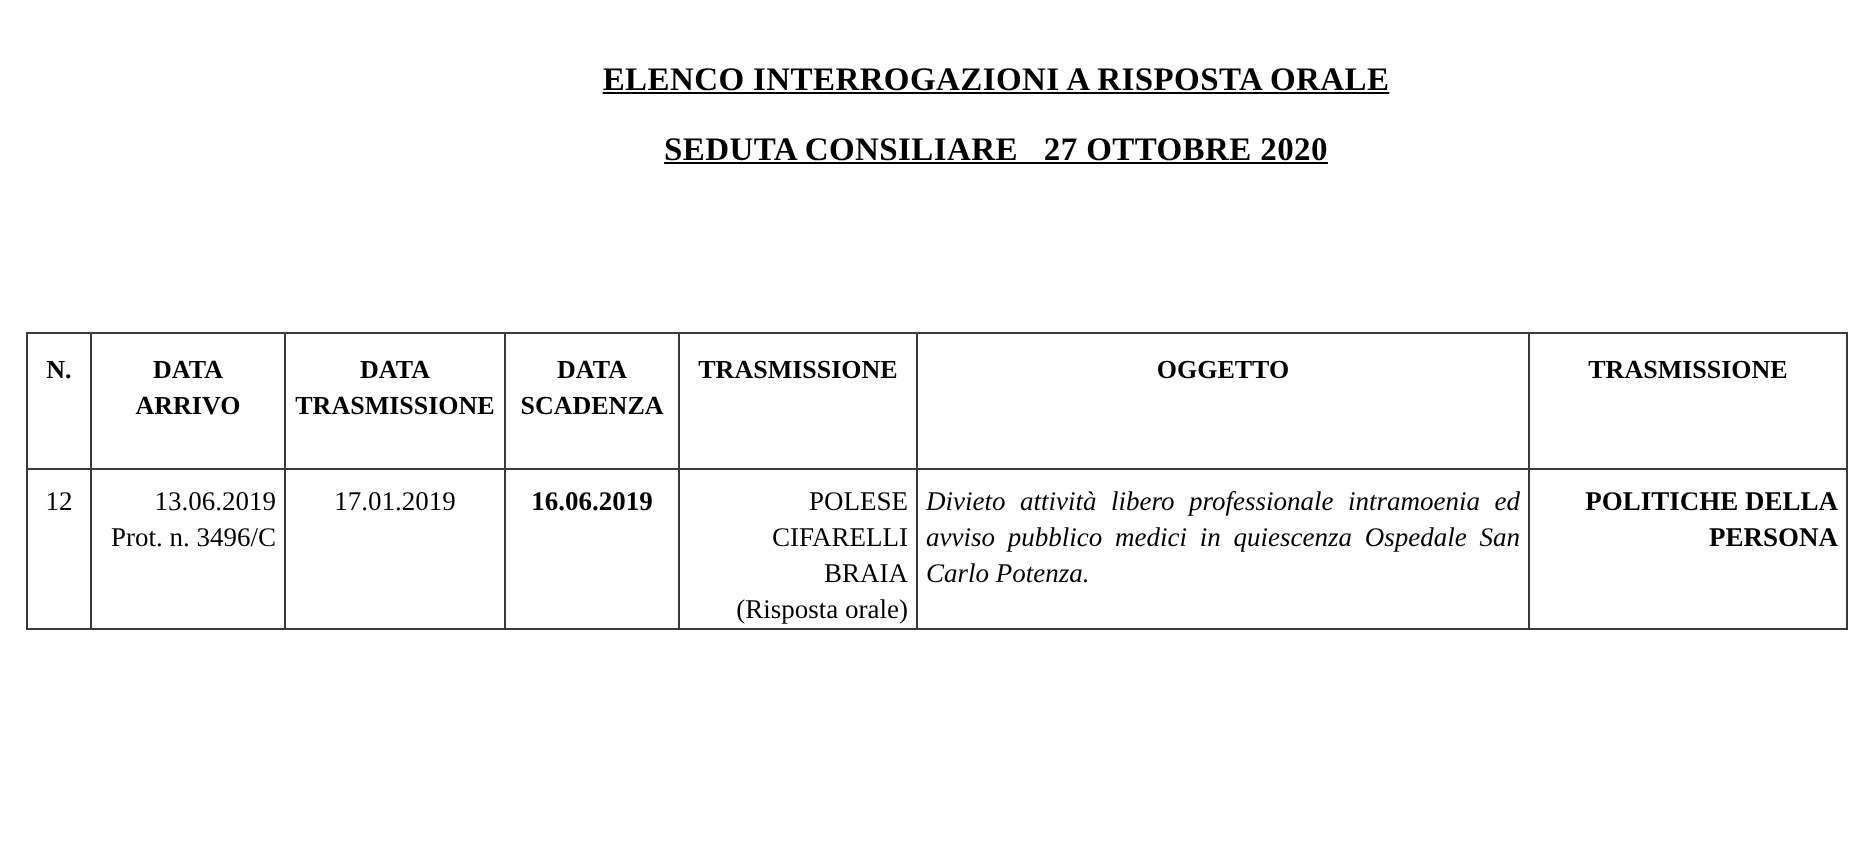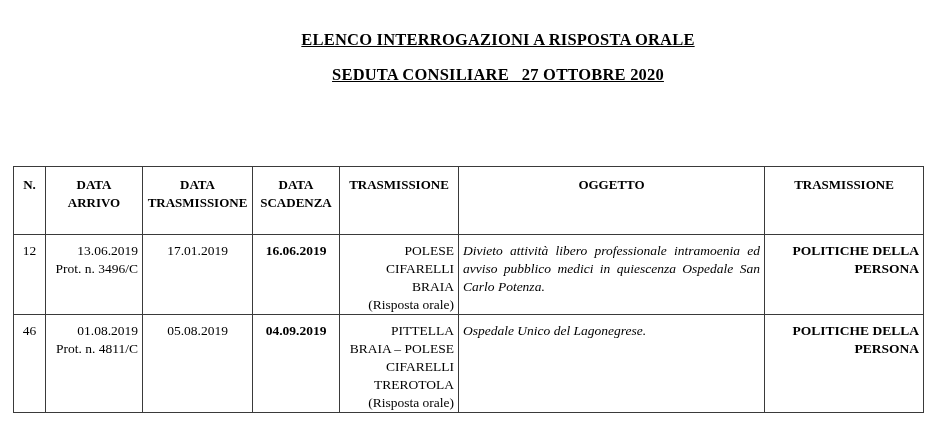--- a/index.html
+++ b/index.html
@@ -124,30 +124,16 @@
 Prot. n. 3496/C</td>
         <td class="c-center">17.01.2019</td>
         <td class="c-center bold">16.06.2019</td>
         <td class="c-center pre">POLESE
 CIFARELLI
 BRAIA
 (Risposta orale)</td>
         <td class="c-oggetto">Divieto attività libero professionale intramoenia ed avviso pubblico medici in quiescenza Ospedale San Carlo Potenza.</td>
         <td class="c-dip">POLITICHE DELLA PERSONA</td>
       </tr>
-      <tr class="row-2">
-        <td class="c-center">46</td>
-        <td class="c-center pre">01.08.2019
-Prot. n. 4811/C</td>
-        <td class="c-center">05.08.2019</td>
-        <td class="c-center bold">04.09.2019</td>
-        <td class="c-center pre">PITTELLA
-BRAIA – POLESE
-CIFARELLI
-TREROTOLA
-(Risposta orale)</td>
-        <td class="c-oggetto">Ospedale Unico del Lagonegrese.</td>
-        <td class="c-dip">POLITICHE DELLA PERSONA</td>
-      </tr>
     </tbody>
   </table>
 
 </div>
 
 </body></html>

